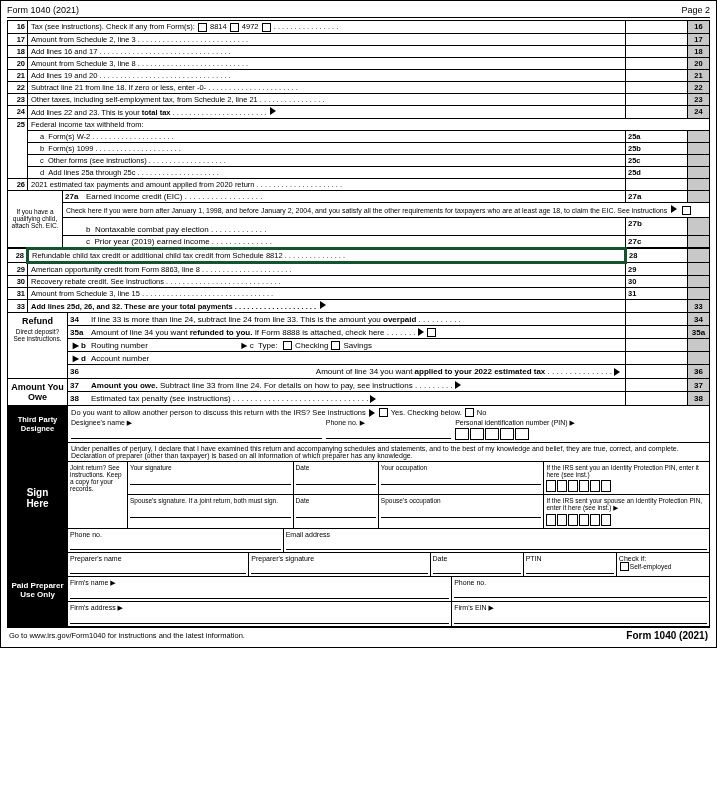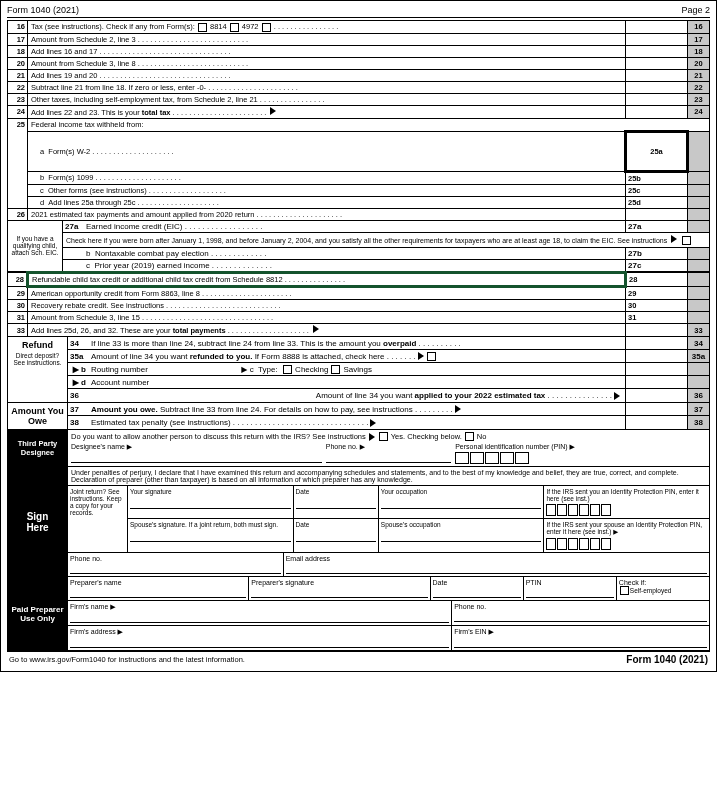--- a/index.html
+++ b/index.html
@@ -166,21 +166,21 @@
         <tr>
       <td rowspan="5" style="width:20px; font-weight:bold; text-align:right; border:1px solid #000; padding:1px 2px; vertical-align:top;">25</td>
       <td colspan="3" style="border:1px solid #000; padding:1px 3px;">
         <span>Federal income tax withheld from:</span>
       </td>
     </tr>
     <tr>
       <td style="border:1px solid #000; padding:1px 3px; padding-left:12px;">
         <span>a &nbsp;Form(s) W-2 . . . . . . . . . . . . . . . . . . . .</span>
       </td>
-      <td style="width:62px; border:3px solid #000000; padding:14px 2px; font-weight:bold;text-align:center;">25a</td>
+      <td style="width:62px; border:1px solid #000000; padding:1px 2px; font-weight:bold;">25a</td>
       <td style="width:22px; background:#c8c8c8; border:1px solid #000;">&nbsp;</td>
     </tr>
     <tr>
       <td style="border:1px solid #000; padding:1px 3px; padding-left:12px;">
         <span>b &nbsp;Form(s) 1099 . . . . . . . . . . . . . . . . . . . . .</span>
       </td>
       <td style="border:1px solid #000; padding:1px 2px; font-weight:bold;">25b</td>
       <td style="background:#c8c8c8; border:1px solid #000;">&nbsp;</td>
     </tr>
     <tr>
@@ -229,21 +229,21 @@
       </div>
 
       <div style="padding:2px 3px; border-bottom:1px solid #000; font-size:7px;">
         <span>Check here if you were born after January 1, 1998, and before January 2, 2004, and you satisfy all the other requirements for taxpayers who are at least age 18, to claim the EIC. See instructions </span>
         <span class="triangle"></span>
         <span class="checkbox-inline"></span>
       </div>
 
       <div style="display:flex; border-bottom:1px solid #000;">
         <div style="width:20px; padding:1px 2px; flex-shrink:0;">&nbsp;</div>
-        <div style="flex:1; padding:1px 3px;">
+        <div style="flex:1; padding:1px 3px;margin-top:6px;">
           <span>b &nbsp;Nontaxable combat pay election . . . . . . . . . . . . .</span>
         </div>
         <div style="width:62px; border-left:1px solid #000; padding:1px 2px; font-weight:bold;">27b</div>
         <div style="width:22px; background:#c8c8c8; border-left:1px solid #000;">&nbsp;</div>
       </div>
 
       <div style="display:flex;">
         <div style="width:20px; padding:1px 2px; flex-shrink:0;">&nbsp;</div>
         <div style="flex:1; padding:1px 3px;">
           <span>c &nbsp;Prior year (2019) earned income . . . . . . . . . . . . . .</span>
@@ -283,21 +283,21 @@
     <tr>
       <td style="font-weight:bold; text-align:right; border:1px solid #000; padding:1px 2px;">31</td>
       <td style="border:1px solid #000; padding:1px 3px;">
         <span>Amount from Schedule 3, line 15 . . . . . . . . . . . . . . . . . . . . . . . . . . . . . . . .</span>
       </td>
       <td style="border:1px solid #000; padding:1px 2px; font-weight:bold;">31</td>
       <td style="background:#c8c8c8; border:1px solid #000;">&nbsp;</td>
     </tr>
     <tr>
       <td style="font-weight:bold; text-align:right; border:1px solid #000; padding:1px 2px;">33</td>
-      <td style="border:1px solid #000; padding:1px 3px;">
+      <td style="border:1px solid #000; padding:1px 3px;font-weight:bold;">
         <span>Add lines 25d, 26, and 32. These are your <strong>total payments</strong> . . . . . . . . . . . . . . . . . . . .</span>
         <span style="display:inline-block; width:0; height:0; border-top:4px solid transparent; border-bottom:4px solid transparent; border-left:6px solid #000; margin:0 2px;"></span>
       </td>
       <td style="border:1px solid #000; padding:1px 2px;">&nbsp;</td>
       <td style="background:#c8c8c8; border:1px solid #000; font-weight:bold; text-align:center;">33</td>
     </tr>
   </tbody>
     </table>
 
   <div style="display:flex; border:1px solid #000; margin-top:-1px;">

